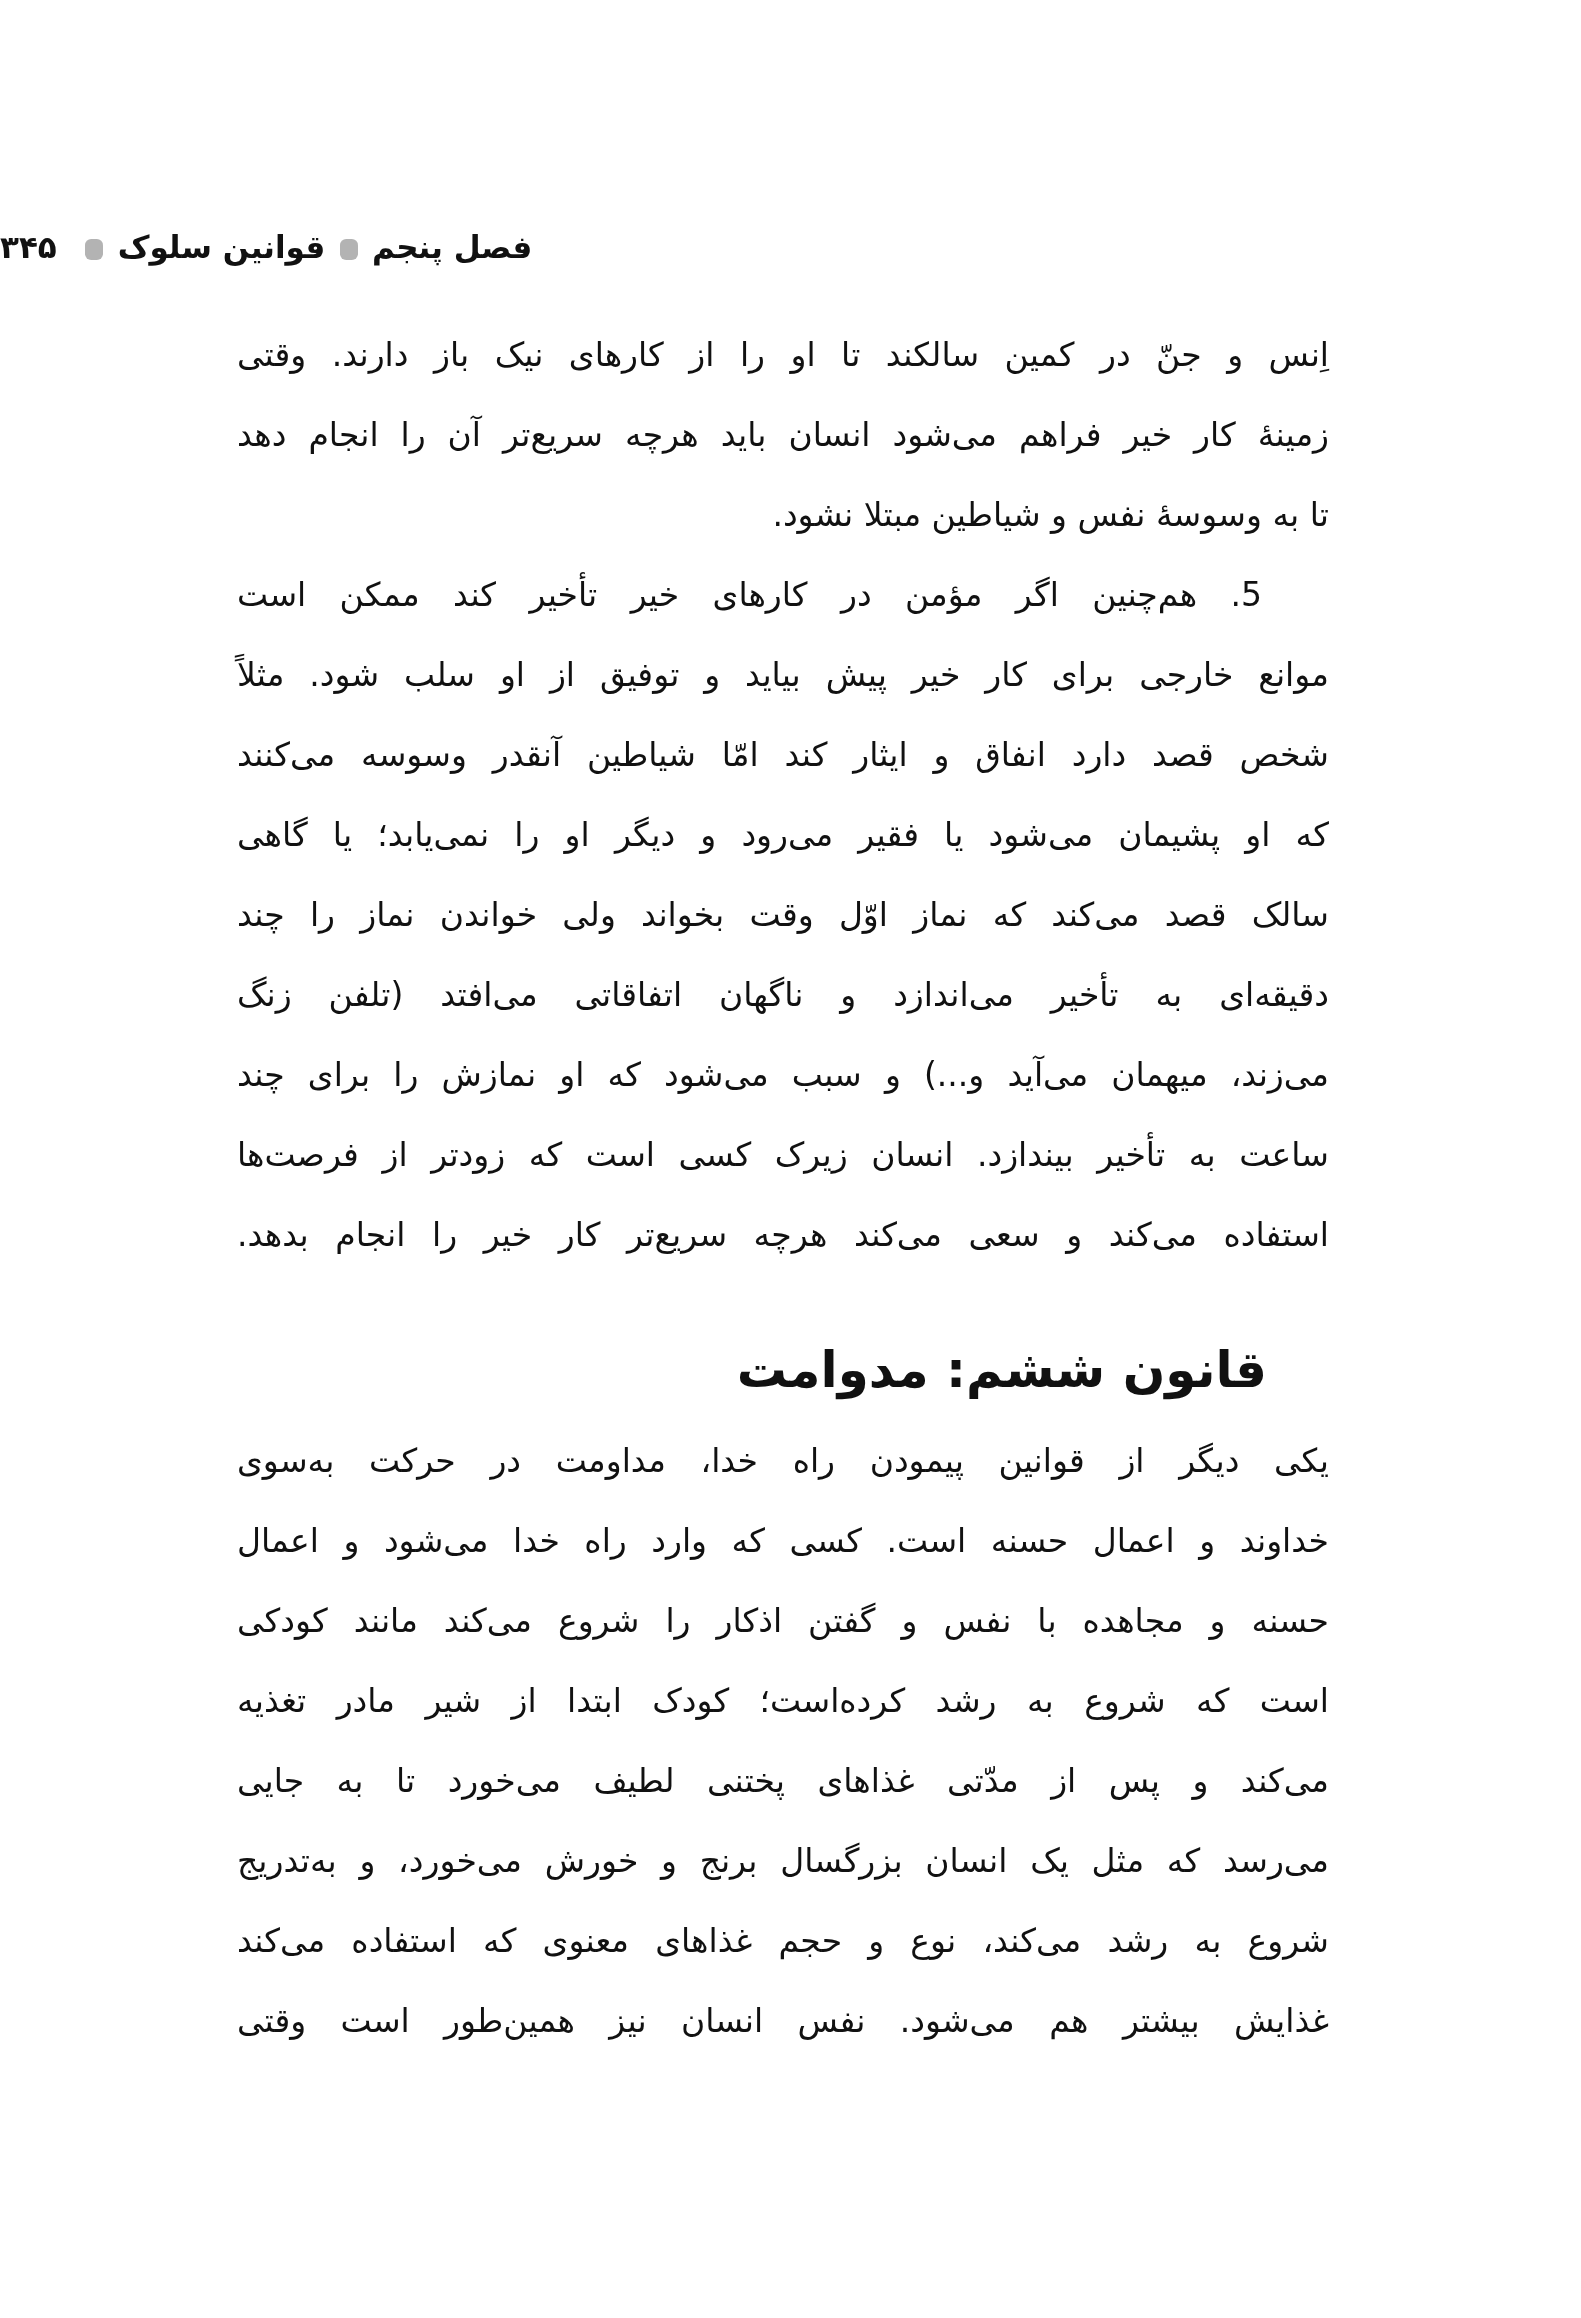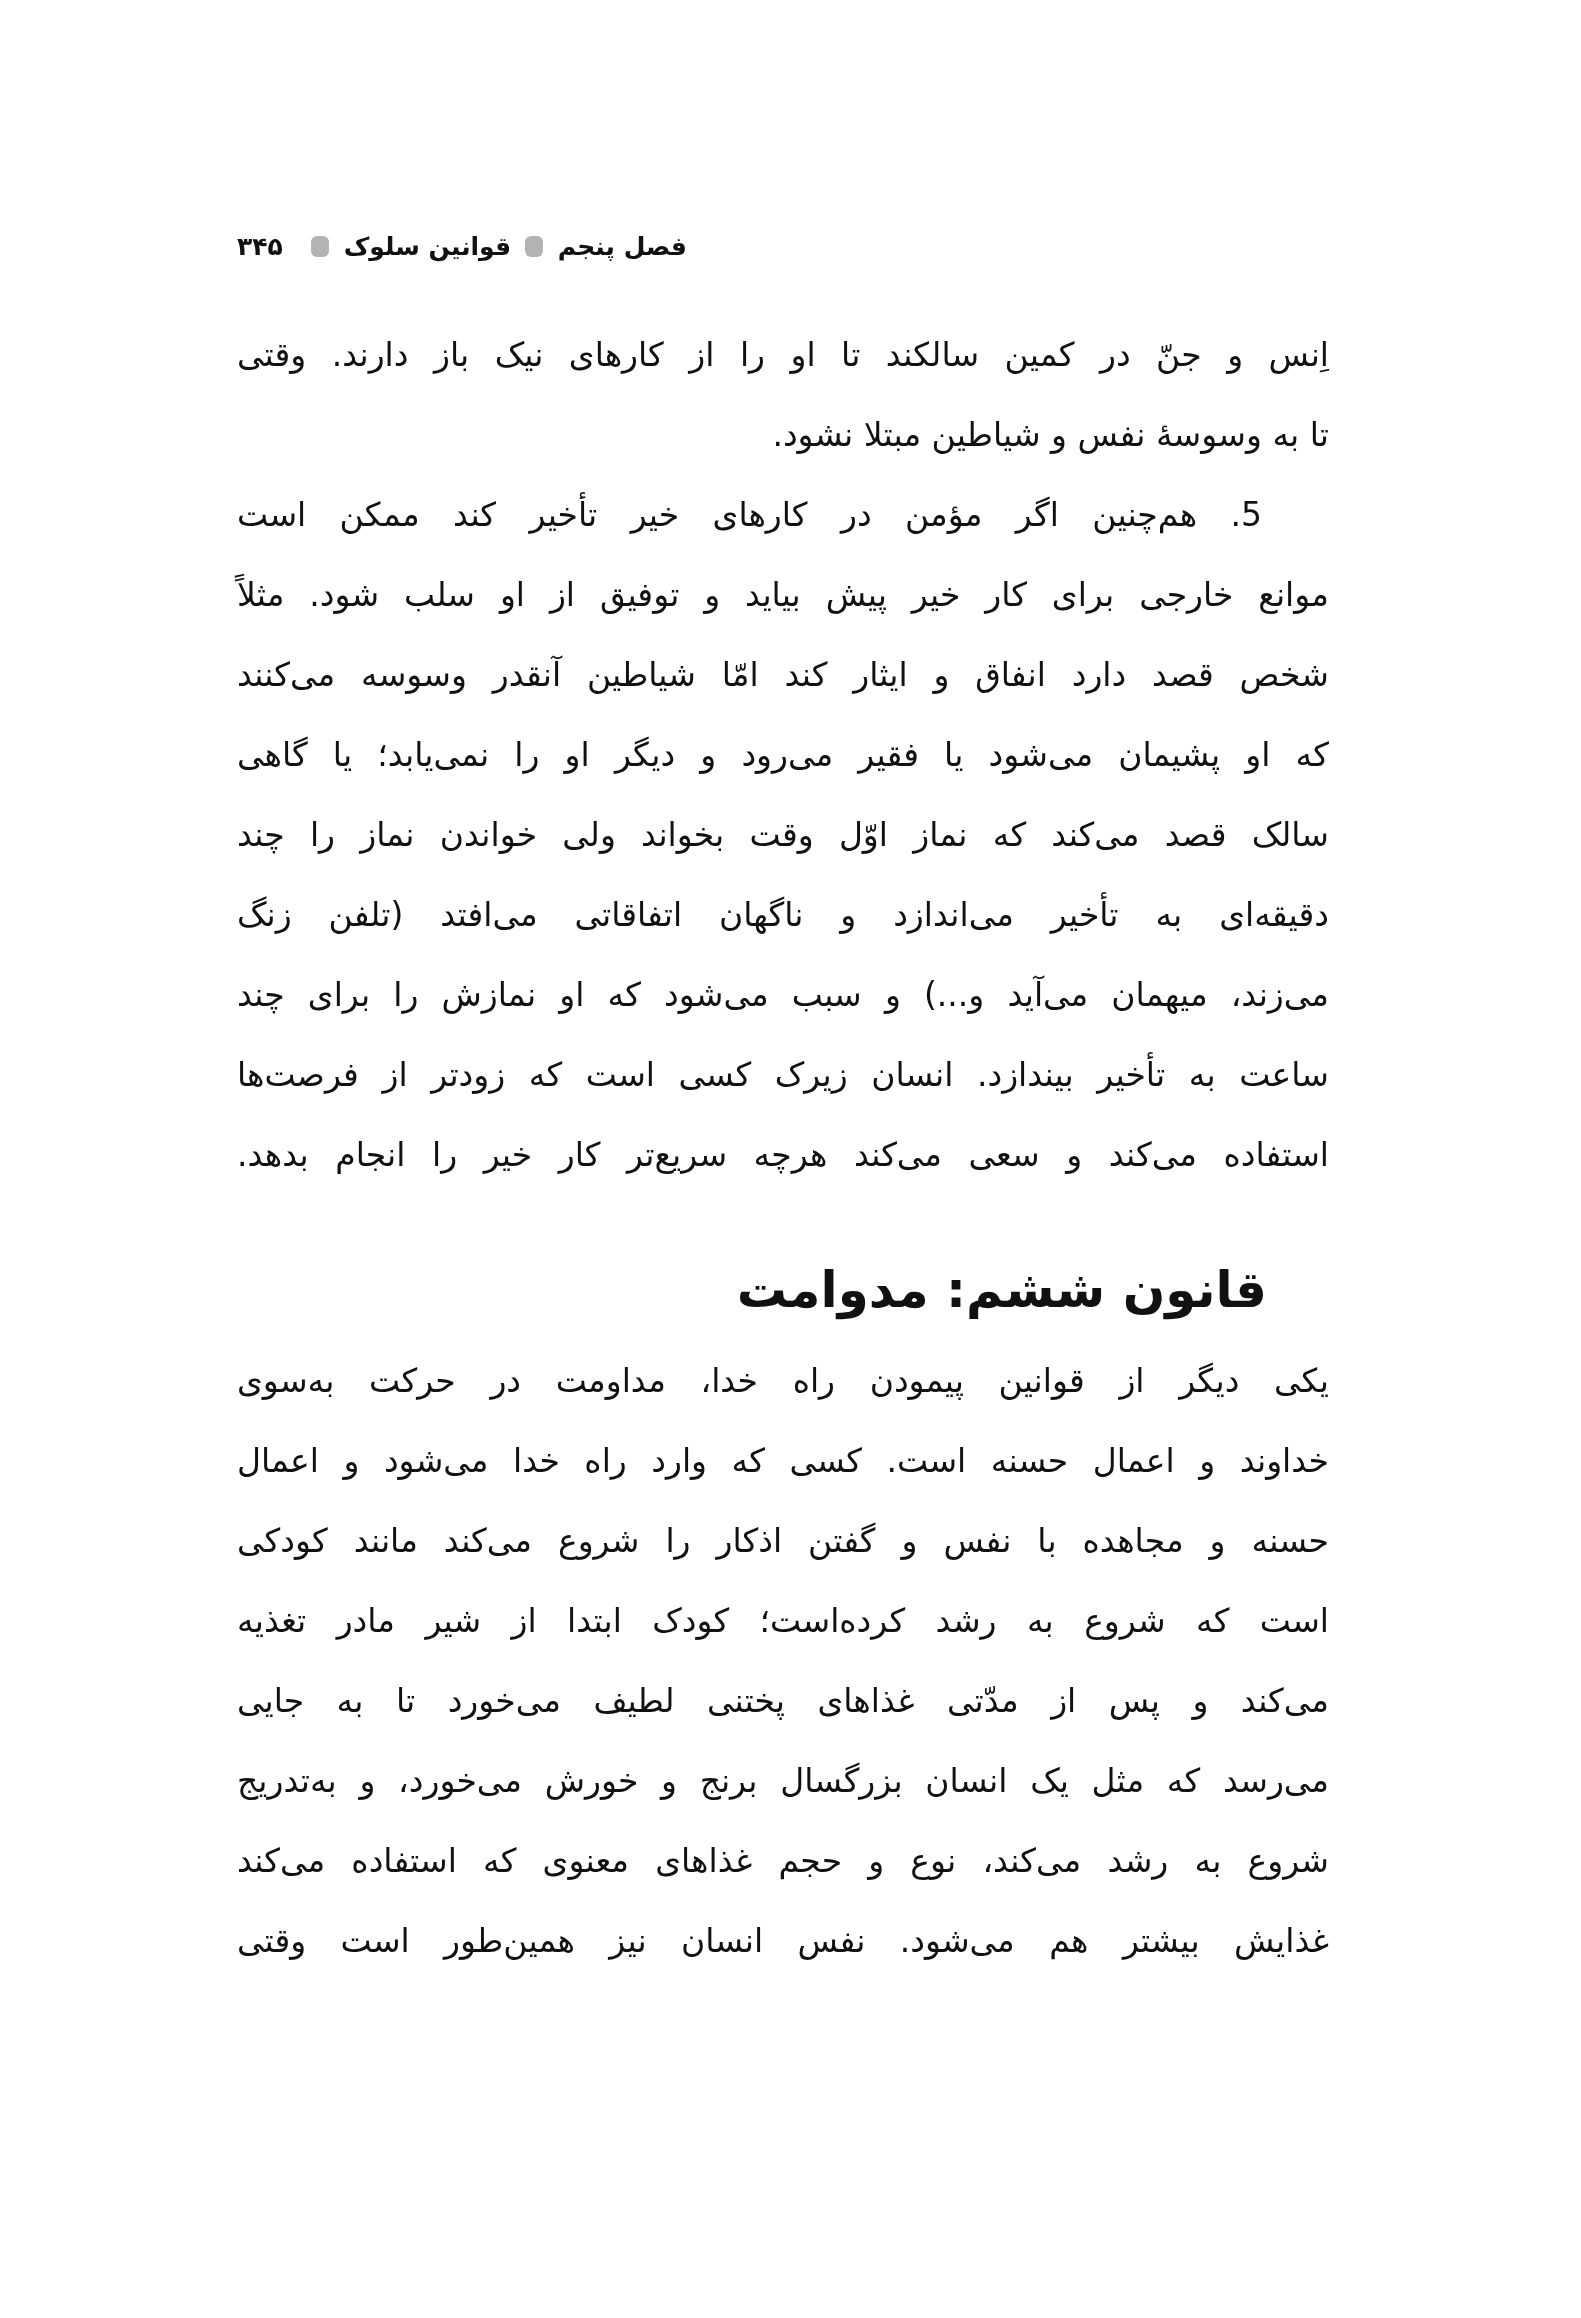--- a/index.html
+++ b/index.html
@@ -17,26 +17,25 @@
   .page {
     width: 1581px;
     height: 2319px;
     box-sizing: border-box;
     padding-top: 220px;
     direction: rtl;
   }
   
   .running-head {
     margin-right: 252px;
-    margin-left: 237px;
     height: 54px;
     line-height: 54px;
     direction: rtl;
     text-align: left;
-    font-size: 25px;
+    font-size: 31px;
     font-weight: bold;
     white-space: nowrap;
   }
   .running-head .sep-dot {
     display: inline-block;
     width: 18px;
     height: 20.5px;
     border-radius: 6.2px;
     background: #b3b3b3;
     vertical-align: -1.8px;
@@ -82,20 +81,21 @@
 
 <div class="page">
 
   <div class="running-head">
     <span>فصل پنجم</span><span class="sep-dot"></span><span>قوانین سلوک</span><span class="sep-dot"></span><span class="page-num">۳۴۵</span>
   </div>
 
   <div class="body-text">
 
     <div class="line">اِنس و جنّ در کمین سالکند تا او را از کارهای نیک باز دارند. وقتی</div>
+    <div class="line">زمینهٔ کار خیر فراهم می‌شود انسان باید هرچه سریع‌تر آن را انجام دهد</div>
     <div class="line end">تا به وسوسهٔ نفس و شیاطین مبتلا نشود.</div>
     <div class="line indent">5. هم‌چنین اگر مؤمن در کارهای خیر تأخیر کند ممکن است</div>
     <div class="line">موانع خارجی برای کار خیر پیش بیاید و توفیق از او سلب شود. مثلاً</div>
     <div class="line">شخص قصد دارد انفاق و ایثار کند امّا شیاطین آنقدر وسوسه می‌کنند</div>
     <div class="line">که او پشیمان می‌شود یا فقیر می‌رود و دیگر او را نمی‌یابد؛ یا گاهی</div>
     <div class="line">سالک قصد می‌کند که نماز اوّل وقت بخواند ولی خواندن نماز را چند</div>
     <div class="line">دقیقه‌ای به تأخیر می‌اندازد و ناگهان اتفاقاتی می‌افتد (تلفن زنگ</div>
     <div class="line">می‌زند، میهمان می‌آید و...) و سبب می‌شود که او نمازش را برای چند</div>
     <div class="line">ساعت به تأخیر بیندازد. انسان زیرک کسی است که زودتر از فرصت‌ها</div>
     <div class="line">استفاده می‌کند و سعی می‌کند هرچه سریع‌تر کار خیر را انجام بدهد.</div>

